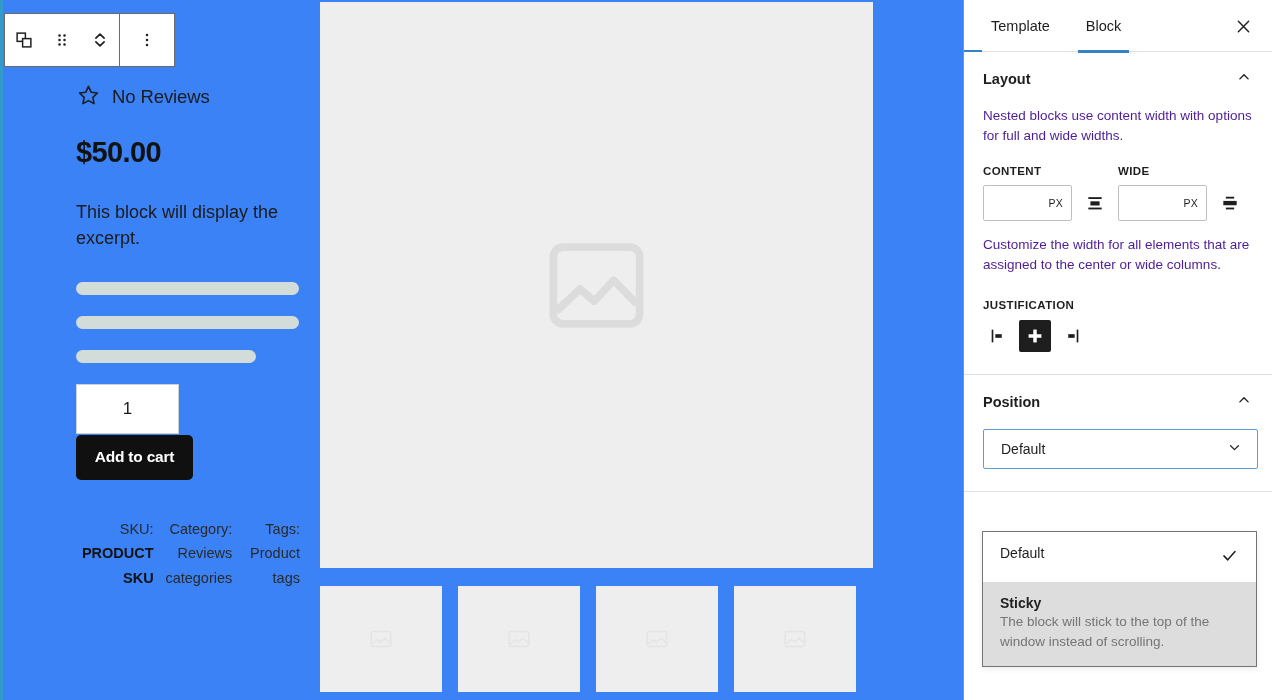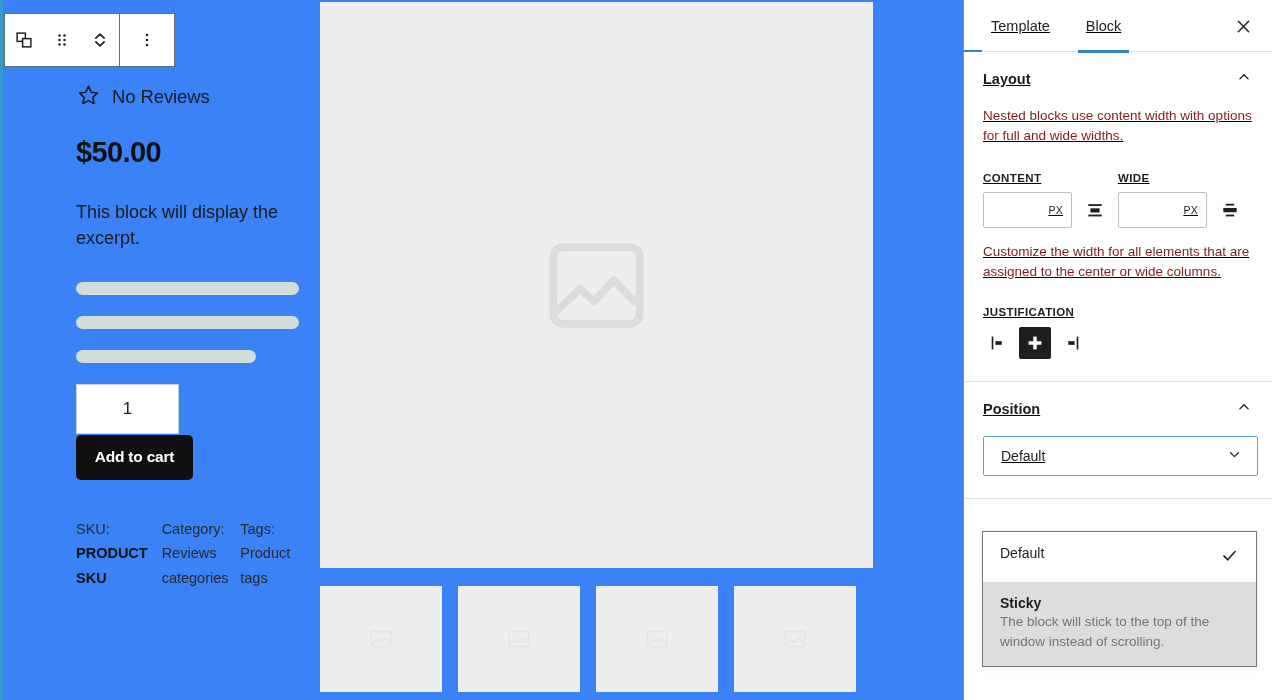--- a/index.html
+++ b/index.html
@@ -84,21 +84,21 @@
     width: 117px; height: 45px;
     background: #101010; color: #fff;
     border: none; border-radius: 5px;
     font-size: 15.5px; font-weight: 700;
     font-family: "Liberation Sans", sans-serif;
     cursor: pointer;
     letter-spacing: -.2px;
   }
 
   .meta-row {
-    display: flex; margin-top: 37px; gap: 8px;
+    display: flex; margin-top: 37px; gap: 8px; text-align: right;
   }
   .meta-col { font-size: 14.5px; line-height: 1.68; color: #2a2a2a; }
   .meta-col.c0 { width: 78px; }
   .meta-col.c1 { width: 71px; }
   .meta-col.c2 { width: 60px; }
   .meta-label { color: #2a2a2a; }
   .meta-val { color: #2a2a2a; }
   .meta-val.bold { font-weight: 700; color: #111; }
 
   
@@ -123,21 +123,20 @@
   }
   .thumb svg { display: block; opacity: .55; }
 
   
   .sidebar {
     position: absolute; left: 963px; top: 0;
     width: 309px; height: 700px;
     background: #fff;
     border-left: 1px solid #5b9dd9;
     overflow: hidden;
-    text-decoration: underline;
   }
   .sb-tabs {
     position: relative;
     height: 52px;
     display: flex; align-items: center;
     border-bottom: 1px solid #e0e0e0;
     padding: 0 0 0 19px;
   }
   .sb-tab {
     font-size: 14.5px; color: #1e1e1e;
@@ -178,23 +177,23 @@
     background: #1a7cb8; position: relative;
     border: none; cursor: pointer; flex: none;
     outline: 1px solid rgba(53,130,196,.35); outline-offset: 2px;
   }
   .toggle .knob {
     position: absolute; right: 2.5px; top: 2.5px;
     width: 18px; height: 18px; border-radius: 50%;
     background: #fff;
   }
   .toggle-label { font-size: 14.5px; color: #1e1e1e; }
-  .help-text { font-size: 13.5px; line-height: 1.46; color: #7f1d1d; }
-
-  .wcols { display: flex; gap: 0; margin-top: 27px; }
+  .help-text { font-size: 13.5px; line-height: 1.46; color: #4c1d95; }
+
+  .wcols { display: flex; gap: 0; margin-top: 20px; }
   .wcol { width: 150px; }
   .wcol-label {
     font-size: 11.5px; font-weight: 600; letter-spacing: .4px;
     color: #1e1e1e; text-transform: uppercase; margin-bottom: 8px;
   }
   .wfield { display: flex; align-items: center; gap: 10px; text-align: right; }
   .wunit-input {
     width: 89px; height: 36px;
     border: 1px solid #bfbfbf; border-radius: 2px;
     background: #fff;

